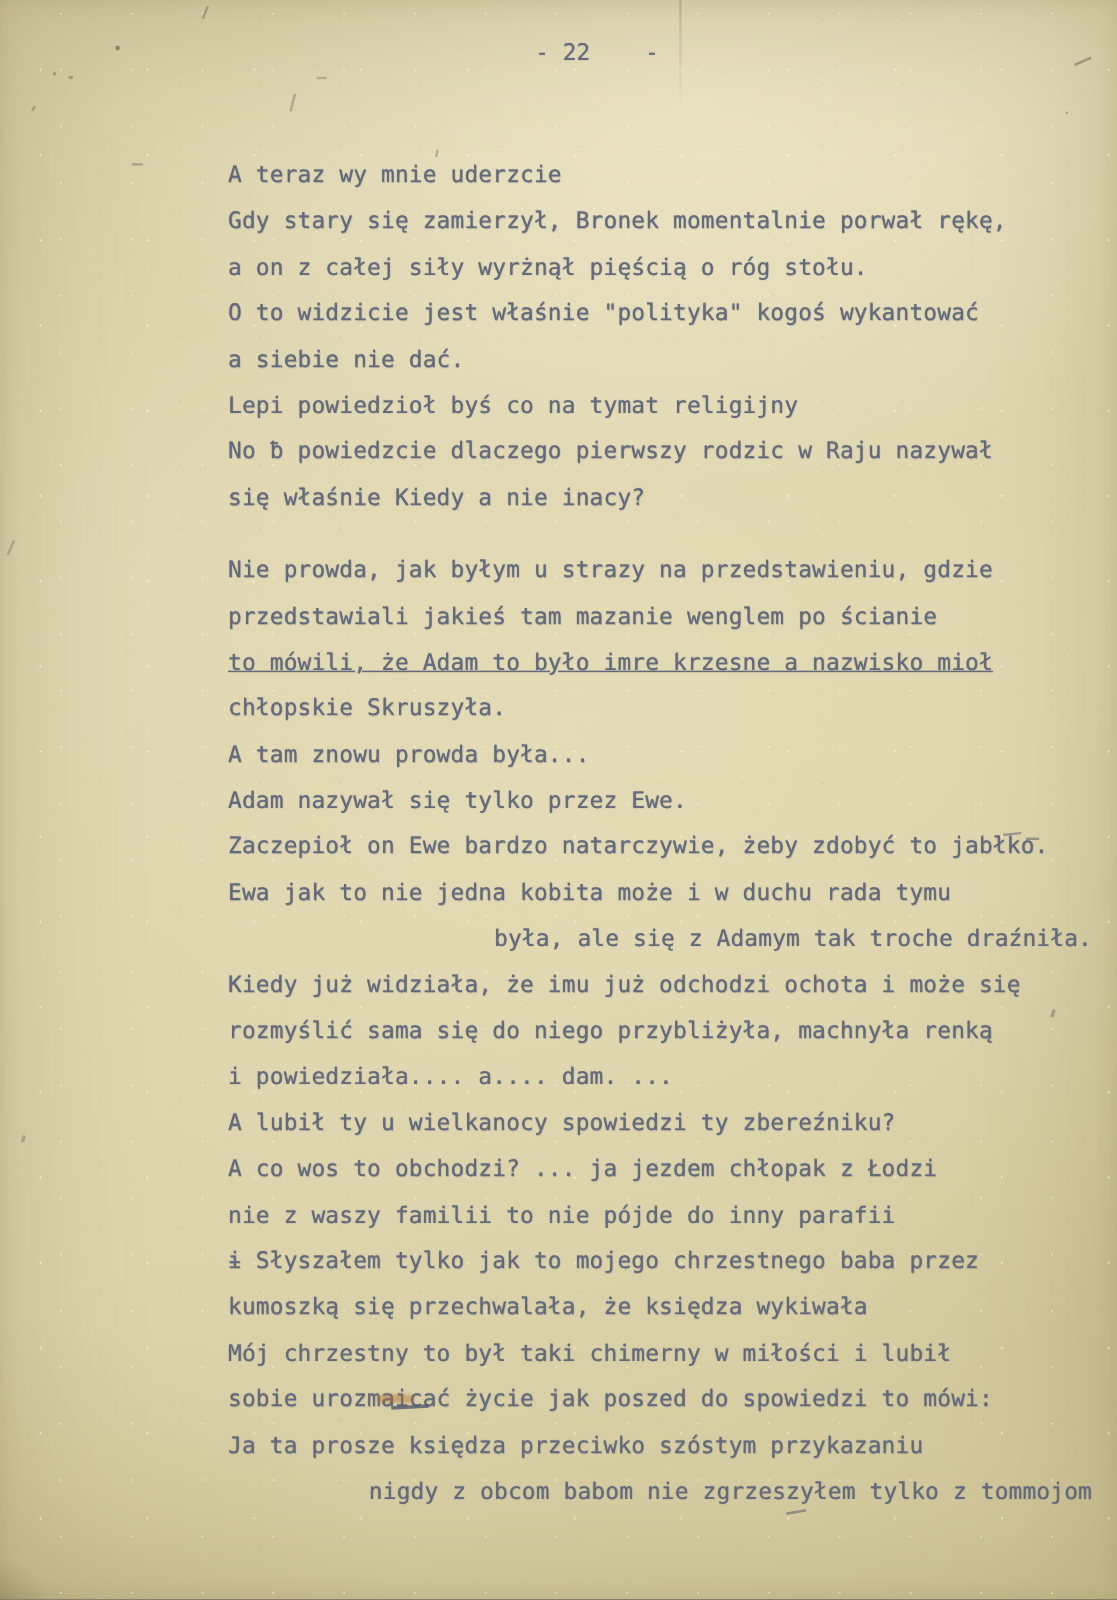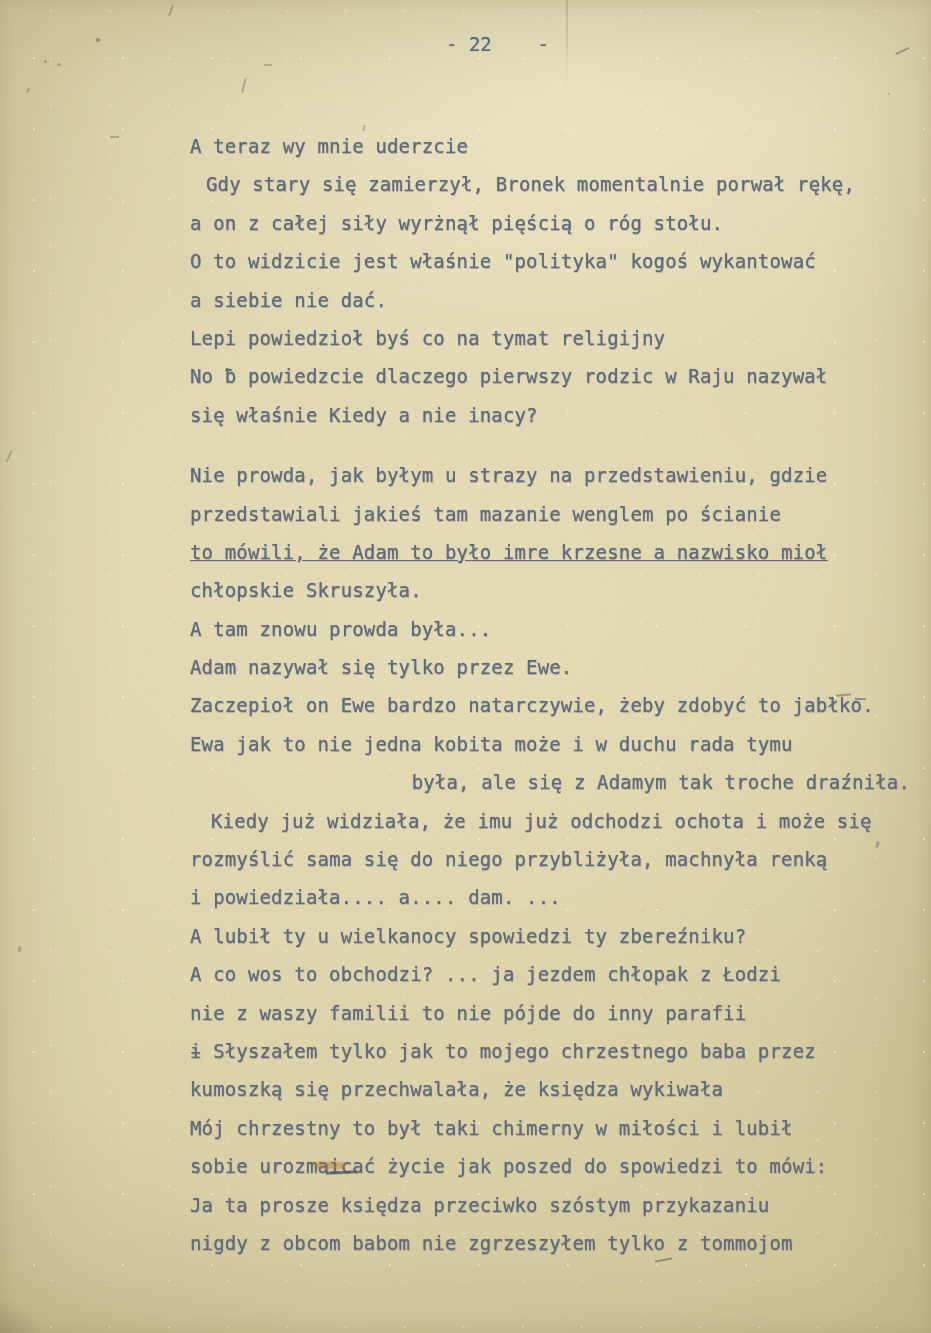--- a/index.html
+++ b/index.html
@@ -64,48 +64,48 @@
 </head>
 <body>
 
 <div class="page">
   <div class="grain"></div>
 
   <div class="page-header" style="color: rgb(99, 106, 123);">- 22    -</div>
 
   <div class="text-block">
       <div class="line" style="color: rgb(99, 106, 123);">A teraz wy mnie uderzcie</div>
-      <div class="line" style="color: rgb(99, 106, 123); margin-left: 16px;">Gdy stary się zamierzył, Bronek momentalnie porwał rękę,</div>
+      <div class="line" style="color: rgb(99, 106, 123);">Gdy stary się zamierzył, Bronek momentalnie porwał rękę,</div>
       <div class="line" style="color: rgb(99, 106, 123);">a on z całej siły wyrżnął pięścią o róg stołu.</div>
       <div class="line" style="color: rgb(99, 106, 123);">O to widzicie jest właśnie "polityka" kogoś wykantować</div>
       <div class="line" style="color: rgb(99, 106, 123);">a siebie nie dać.</div>
       <div class="line" style="color: rgb(99, 106, 123);">Lepi powiedzioł byś co na tymat religijny</div>
       <div class="line" style="color: rgb(99, 106, 123);">No ƀ powiedzcie dlaczego pierwszy rodzic w Raju nazywał</div>
       <div class="line" style="color: rgb(99, 106, 123);">się właśnie Kiedy a nie inacy?</div>
       <div class="line" style="color: rgb(99, 106, 123); margin-top: 22px;">Nie prowda, jak byłym u strazy na przedstawieniu, gdzie</div>
       <div class="line" style="color: rgb(99, 106, 123);">przedstawiali jakieś tam mazanie wenglem po ścianie</div>
       <div class="line" style="color: rgb(99, 106, 123); text-decoration: underline;">to mówili, że Adam to było imre krzesne a nazwisko mioł</div>
       <div class="line" style="color: rgb(99, 106, 123);">chłopskie Skruszyła.</div>
       <div class="line" style="color: rgb(99, 106, 123);">A tam znowu prowda była...</div>
       <div class="line" style="color: rgb(99, 106, 123);">Adam nazywał się tylko przez Ewe.</div>
       <div class="line" style="color: rgb(99, 106, 123);">Zaczepioł on Ewe bardzo natarczywie, żeby zdobyć to jabłko.</div>
       <div class="line" style="color: rgb(99, 106, 123);">Ewa jak to nie jedna kobita może i w duchu rada tymu</div>
       <div class="line" style="color: rgb(99, 106, 123); text-align: right;">była, ale się z Adamym tak troche draźniła.</div>
-      <div class="line" style="color: rgb(99, 106, 123); margin-left: 21px;">Kiedy już widziała, że imu już odchodzi ochota i może się</div>
+      <div class="line" style="color: rgb(99, 106, 123);">Kiedy już widziała, że imu już odchodzi ochota i może się</div>
       <div class="line" style="color: rgb(99, 106, 123);">rozmyślić sama się do niego przybliżyła, machnyła renką</div>
       <div class="line" style="color: rgb(99, 106, 123);">i powiedziała.... a.... dam. ...</div>
       <div class="line" style="color: rgb(99, 106, 123);">A lubił ty u wielkanocy spowiedzi ty zbereźniku?</div>
       <div class="line" style="color: rgb(99, 106, 123);">A co wos to obchodzi? ... ja jezdem chłopak z Łodzi</div>
       <div class="line" style="color: rgb(99, 106, 123);">nie z waszy familii to nie pójde do inny parafii</div>
       <div class="line" style="color: rgb(99, 106, 123);">ɨ Słyszałem tylko jak to mojego chrzestnego baba przez</div>
       <div class="line" style="color: rgb(99, 106, 123);">kumoszką się przechwalała, że księdza wykiwała</div>
       <div class="line" style="color: rgb(99, 106, 123);">Mój chrzestny to był taki chimerny w miłości i lubił</div>
       <div class="line" style="color: rgb(99, 106, 123);">sobie urozmaicać życie jak poszed do spowiedzi to mówi:</div>
       <div class="line" style="color: rgb(99, 106, 123);">Ja ta prosze księdza przeciwko szóstym przykazaniu</div>
-      <div class="line" style="color: rgb(99, 106, 123);">nigdy z obcom babom nie zgrzeszyłem tylko z tommojom</div>
+      <div class="line" style="color: rgb(99, 106, 123); text-align: right;">nigdy z obcom babom nie zgrzeszyłem tylko z tommojom</div>
     </div>
 
   <div>
     <span class="artifact" style="left:96px;top:38px;width:4px;height:4px;border-radius:50%;background:rgba(88,83,68,0.55);"></span>
     <span class="artifact" style="left:44px;top:60px;width:3px;height:3px;border-radius:50%;background:rgba(100,94,78,0.45);"></span>
     <span class="artifact" style="left:57px;top:63px;width:4px;height:3px;border-radius:50%;background:rgba(100,94,78,0.40);"></span>
     <span class="artifact" style="left:27px;top:88px;width:2px;height:5px;background:rgba(105,98,82,0.40);transform:rotate(30deg);"></span>
     <span class="artifact" style="left:170px;top:5px;width:2px;height:11px;background:rgba(112,104,84,0.45);transform:rotate(22deg);"></span>
     <span class="artifact" style="left:566px;top:0;width:1.5px;height:92px;background:linear-gradient(rgba(120,110,84,0.30),rgba(120,110,84,0));"></span>
     <span class="artifact" style="left:243px;top:78px;width:2px;height:15px;background:rgba(118,112,96,0.45);transform:rotate(14deg);"></span>

